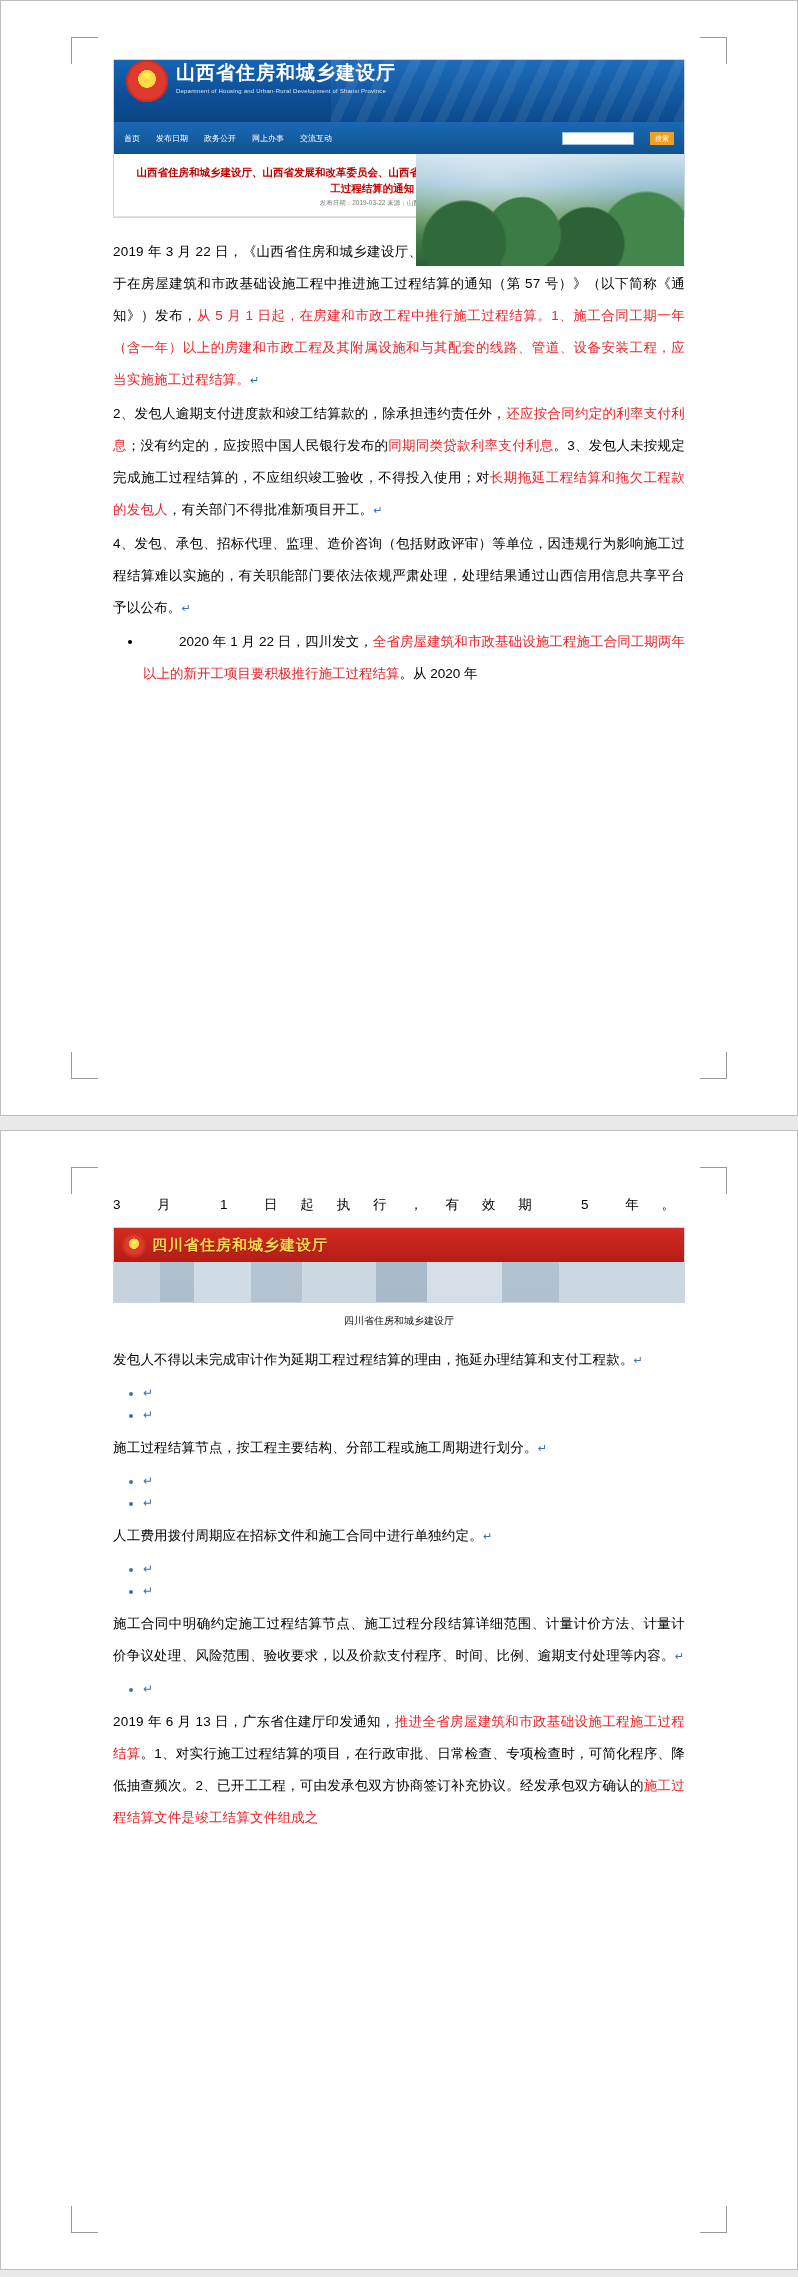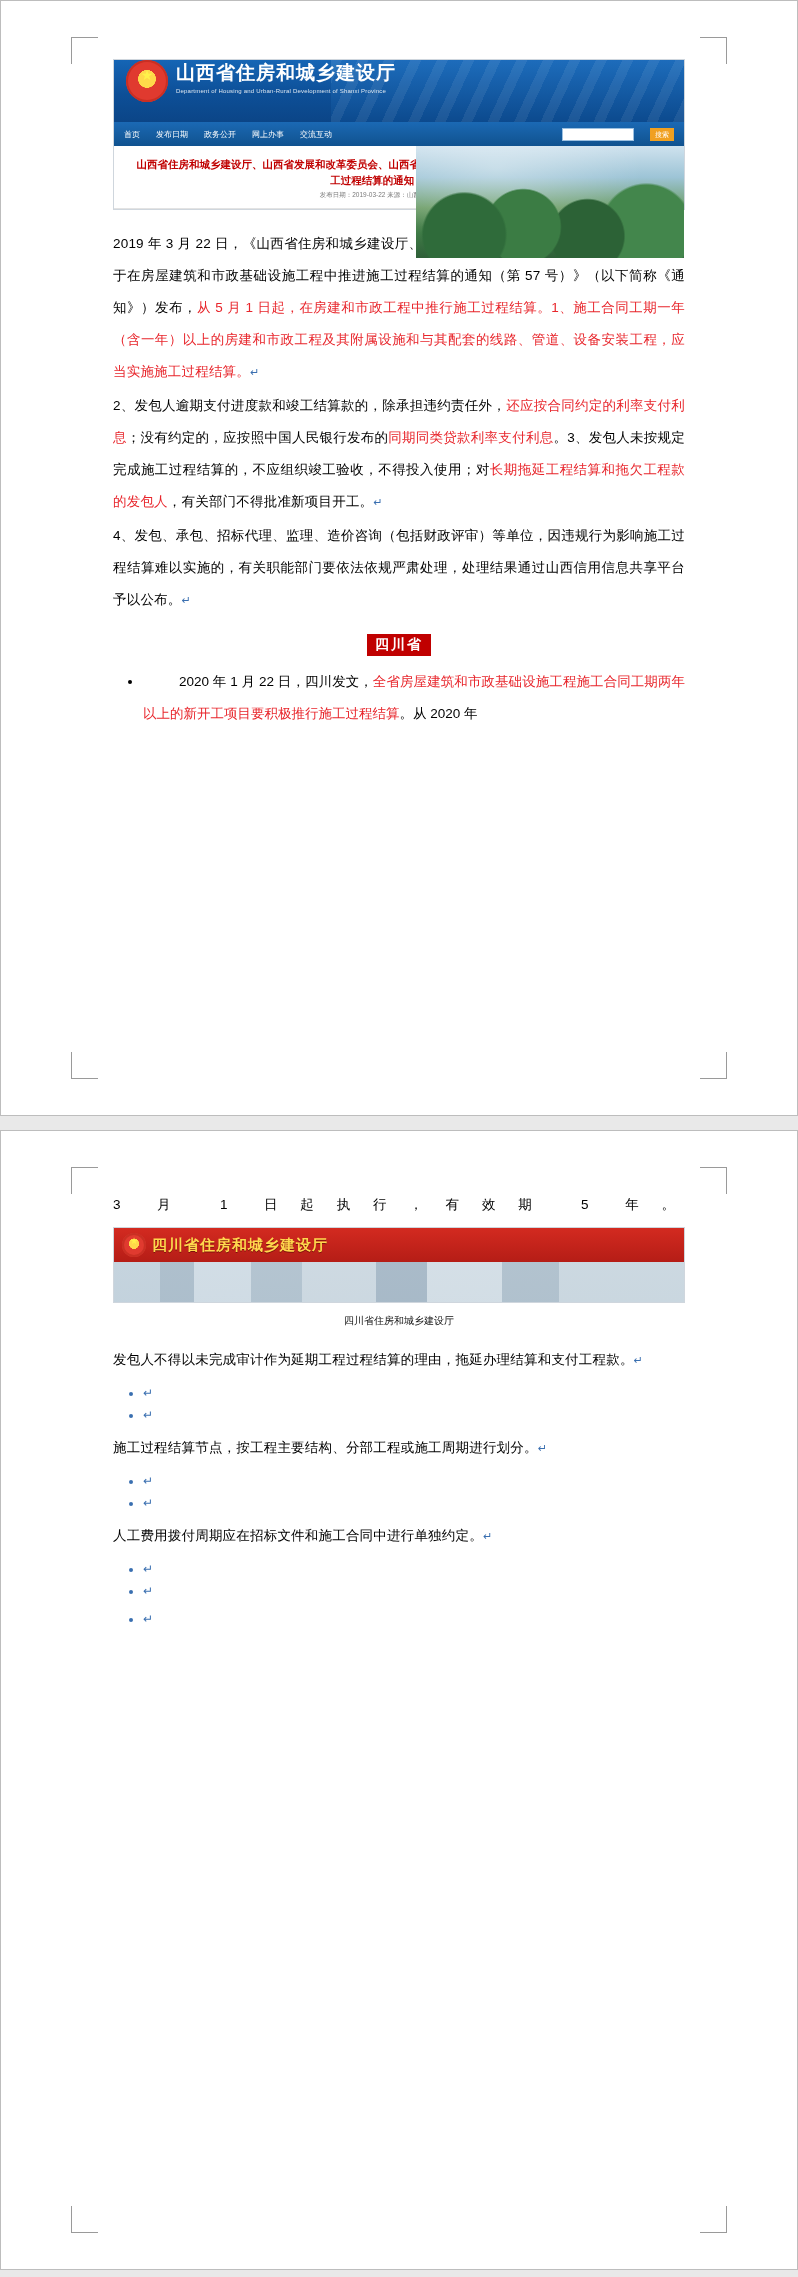--- a/index.html
+++ b/index.html
@@ -91,21 +91,21 @@
   }
   .site-title-en {
     font-size: 6px;
     letter-spacing: .2px;
     opacity: .85;
     white-space: nowrap;
     margin-top: 2px;
   }
   .site-nav {
     position: relative;
-    height: 24px;
+    height: 32px;
     background: linear-gradient(180deg,#1b69b4,#10528f);
     display: flex;
     align-items: center;
     gap: 16px;
     padding: 0 10px;
     color: #fff;
     font-size: 8px;
   }
   .site-nav .spacer { flex: 1 1 auto; }
   .site-search {
@@ -306,23 +306,20 @@
     </p>
 
     <p class="body">
       <span>2、发包人逾期支付进度款和竣工结算款的，除承担违约责任外，</span><span class="red">还应按合同约定的利率支付利息</span><span>；没有约定的，应按照中国人民银行发布的</span><span class="red">同期同类贷款利率支付利息</span><span>。3、发包人未按规定完成施工过程结算的，不应组织竣工验收，不得投入使用；</span><span>对</span><span class="red">长期拖延工程结算和拖欠工程款的发包人</span><span>，有关部门不得批准新项目开工。</span><span class="pilcrow">↵</span>
     </p>
 
     <p class="body">
       <span>4、发包、承包、招标代理、监理、造价咨询（包括财政评审）等单位，因违规行为影响施工过程结算难以实施的，有关职能部门要依法依规严肃处理，处理结果通过山西信用信息共享平台予以公布。</span><span class="pilcrow">↵</span>
     </p>
 
-    <div class="section-title">
-      <span>四川省</span>
-    </div>
 
     <ul class="bullets">
       <li>
         <span style="display:inline-block;width:36px;"></span><span>2020 年 1 月 22 日，四川发文，</span><span class="red">全省房屋建筑和市政基础设施工程施工合同工期两年以上的新开工项目要积极推行施工过程结算</span><span>。从 2020 年</span>
       </li>
     </ul>
 
   </div>
 </div>
 
@@ -364,21 +361,27 @@
       <li>↵</li>
     </ul>
     <p class="body">
       <span>人工费用拨付周期应在招标文件和施工合同中进行单独约定。</span><span class="pilcrow">↵</span>
     </p>
 
     <ul class="empty-bullets">
       <li>↵</li>
       <li>↵</li>
     </ul>
+    <p class="body">
+      <span>施工合同中明确约定施工过程结算节点、施工过程分段结算详细范围、计量计价方法、计量计价争议处理、风险范围、验收要求，以及价款支付程序、时间、比例、逾期支付处理等内容。</span><span class="pilcrow">↵</span>
+    </p>
 
     <ul class="empty-bullets">
       <li>↵</li>
     </ul>
 
 
+    <p class="body">
+      <span>2019 年 6 月 13 日，广东省住建厅印发通知，</span><span class="red">推进全省房屋建筑和市政基础设施工程施工过程结算</span><span>。1、对实行施工过程结算的项目，在行政审批、日常检查、专项检查时，可简化程序、降低抽查频次。2、已开工工程，可由发承包双方协商签订补充协议。经发承包双方确认的</span><span class="red">施工过程结算文件是竣工结算文件组成之</span>
+    </p>
 
   </div>
 </div>
 
 </body></html>

